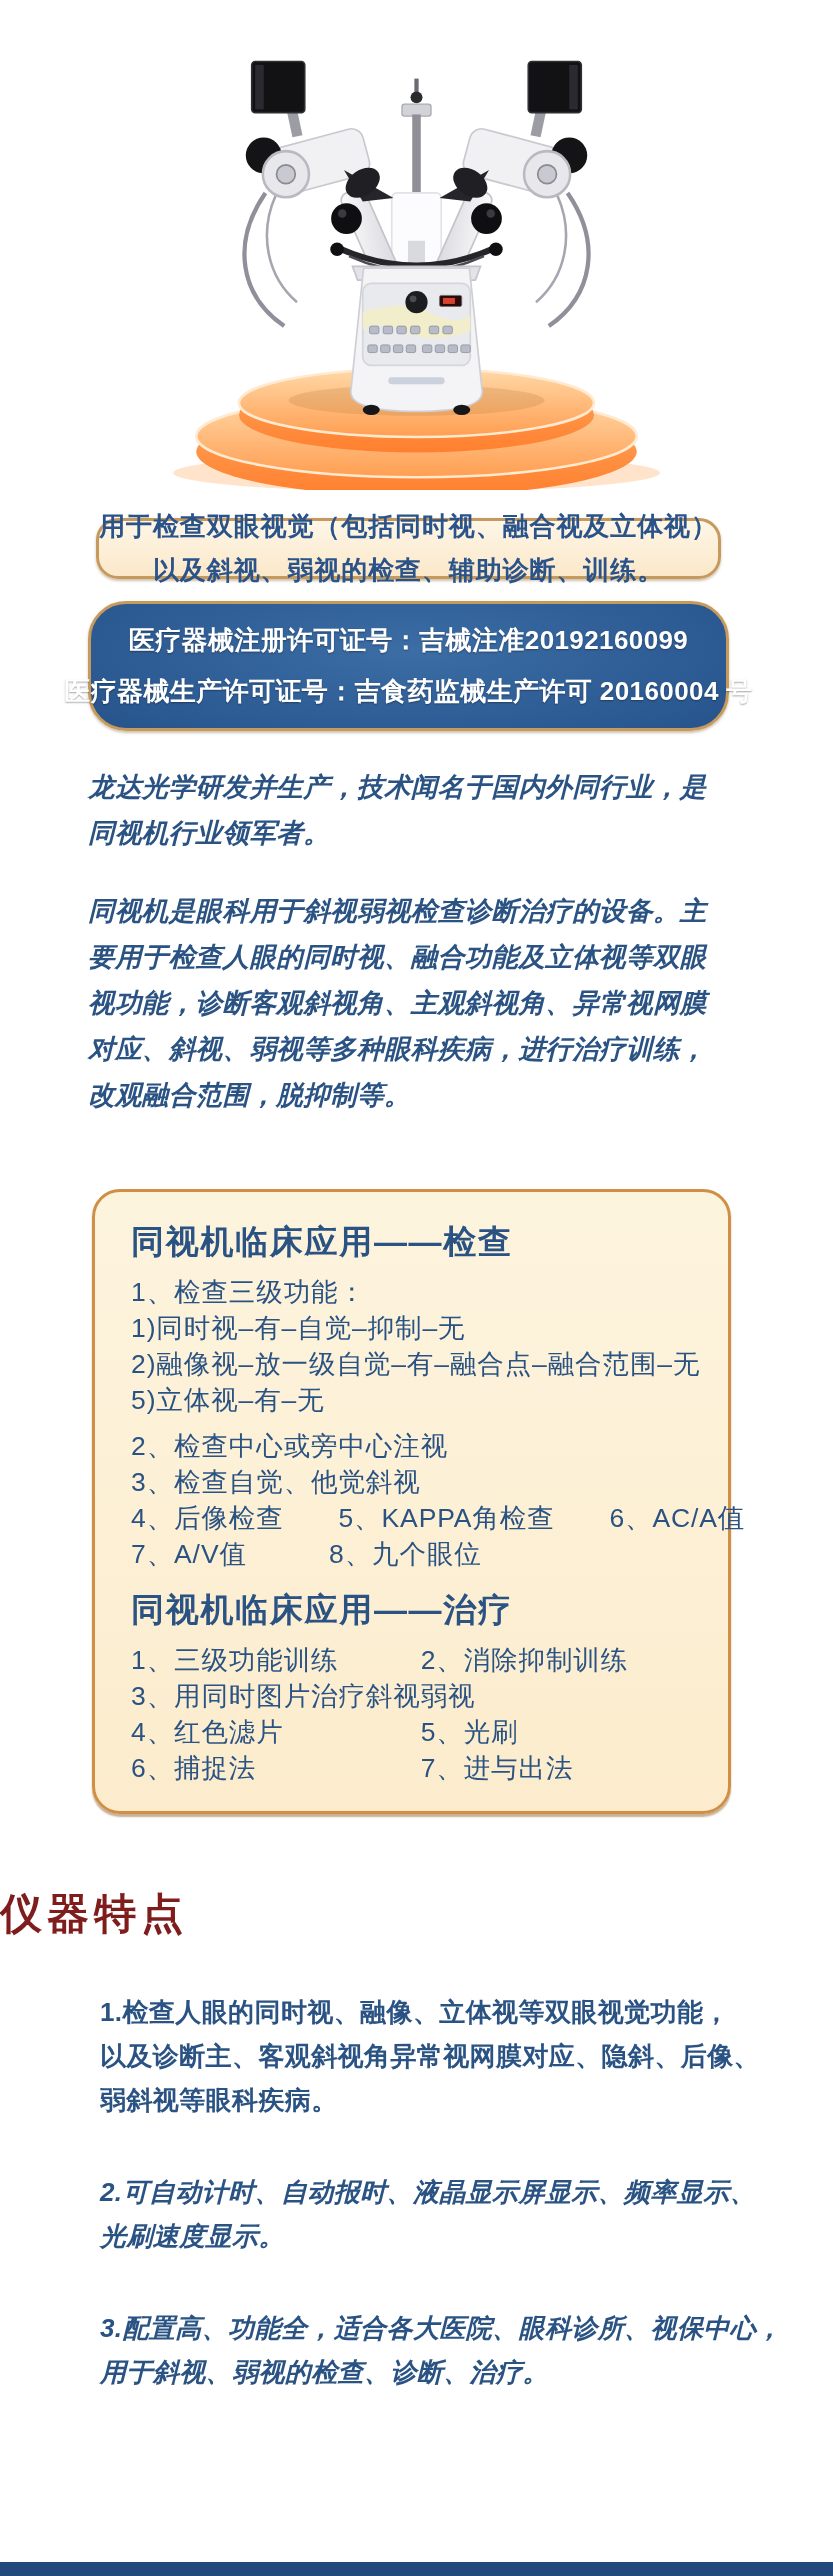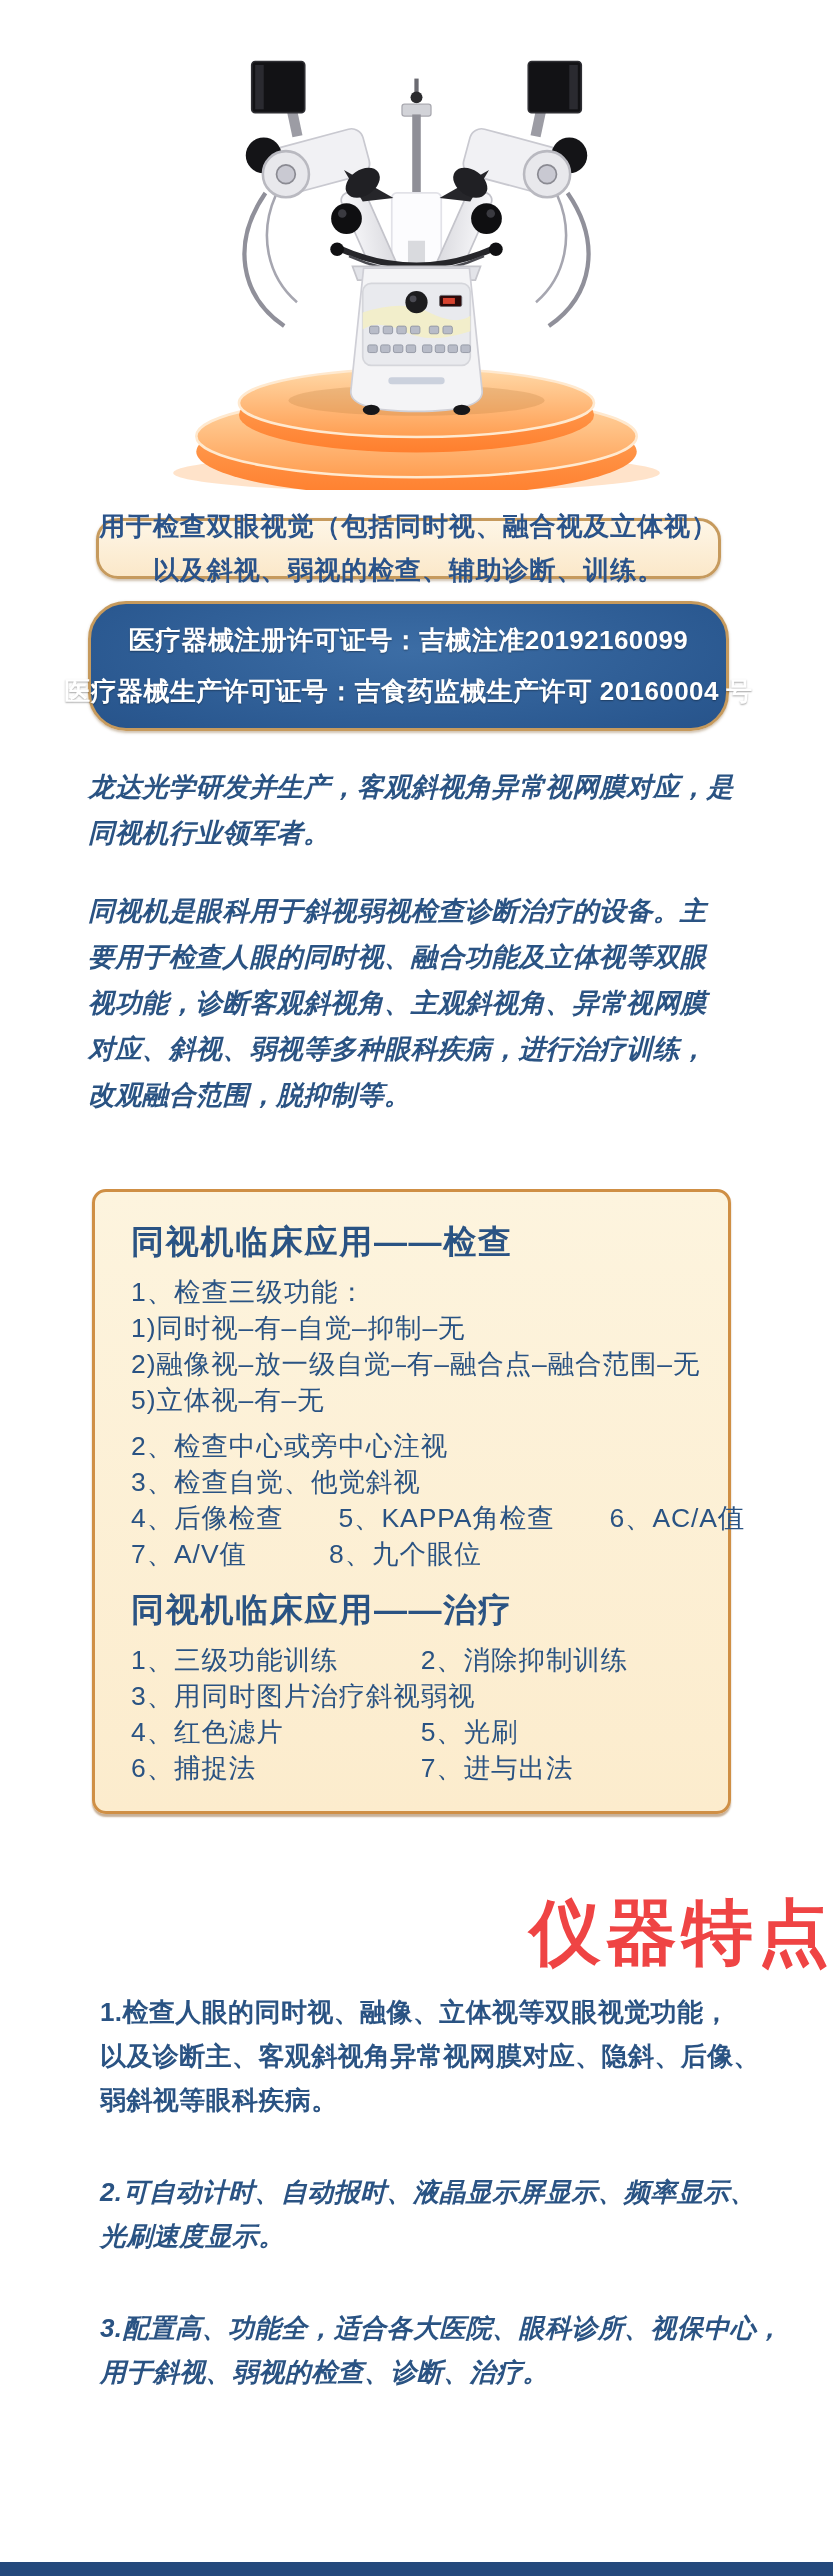--- a/index.html
+++ b/index.html
@@ -38,39 +38,39 @@
   
   .about{position:absolute;left:88px;top:764px;width:668px;}
   .about .para{margin:0 0 32px 0;}
   .about .line{
     font-size:26.5px;line-height:46px;font-weight:700;font-style:italic;
     color:#2a5383;letter-spacing:0.4px;white-space:pre;
   }
   
   .card{
     position:absolute;left:92px;top:1189px;width:639px;height:625px;
-    box-sizing:border-box;border:3.4px solid #cf8f45;border-radius:14px;
+    box-sizing:border-box;border:3.4px solid #cf8f45;border-radius:28px;
     background:linear-gradient(180deg,#fdf4de 0%,#fceccd 100%);
     box-shadow:0 2.6px 1.7px rgba(130,80,25,.45);
     padding:29px 48px 0 36px;
   }
   .card .card-title{
     font-size:33px;font-weight:700;color:#2a5383;letter-spacing:1.7px;line-height:41px;
   }
   .card .list{margin-top:12px;}
   .card .list .line{
     font-size:26.5px;line-height:36px;font-weight:400;color:#2a5383;
     letter-spacing:0.9px;white-space:pre;
   }
   .check-list .line:nth-of-type(5){margin-top:10.2px;}
   .treat-title{margin-top:17px;}
   
   .features-title{
-    position:absolute;left:0;top:1886px;width:100%;text-align:right;
-    font-size:71px;font-weight:700;color:#ef4444;letter-spacing:5.1px;
+    position:absolute;left:0;top:1886px;width:100%;text-align:left;
+    font-size:42px;font-weight:700;color:#7f1d1d;letter-spacing:5.1px;
   }
   .features{position:absolute;left:100px;top:1990px;width:658px;}
   .features .para{margin:0 0 0 0;}
   .features .para + .para{margin-top:48px;font-style:italic;}
   .features .line{
     font-size:26px;line-height:44px;font-weight:700;color:#2a5383;
     letter-spacing:0.4px;white-space:pre;
   }
   
   .footer-strip{
@@ -175,21 +175,21 @@
 
   <div class="license-banner">
 
   <div class="line">医疗器械注册许可证号：吉械注准20192160099</div>
       <div class="line">医疗器械生产许可证号：吉食药监械生产许可 20160004 号</div>
     </div>
 
   <div class="about">
     <div class="para">
 
-    <div class="line">龙达光学研发并生产，客观斜视角异常视网膜对应，是</div>
+    <div class="line">龙达光学研发并生产，技术闻名于国内外同行业，是</div>
         <div class="line">同视机行业领军者。</div>
       </div>
     <div class="para">
 
     <div class="line">同视机是眼科用于斜视弱视检查诊断治疗的设备。主</div>
         <div class="line">要用于检查人眼的同时视、融合功能及立体视等双眼</div>
         <div class="line">视功能，诊断客观斜视角、主观斜视角、异常视网膜</div>
         <div class="line">对应、斜视、弱视等多种眼科疾病，进行治疗训练，</div>
         <div class="line">改观融合范围，脱抑制等。</div>
       </div>

